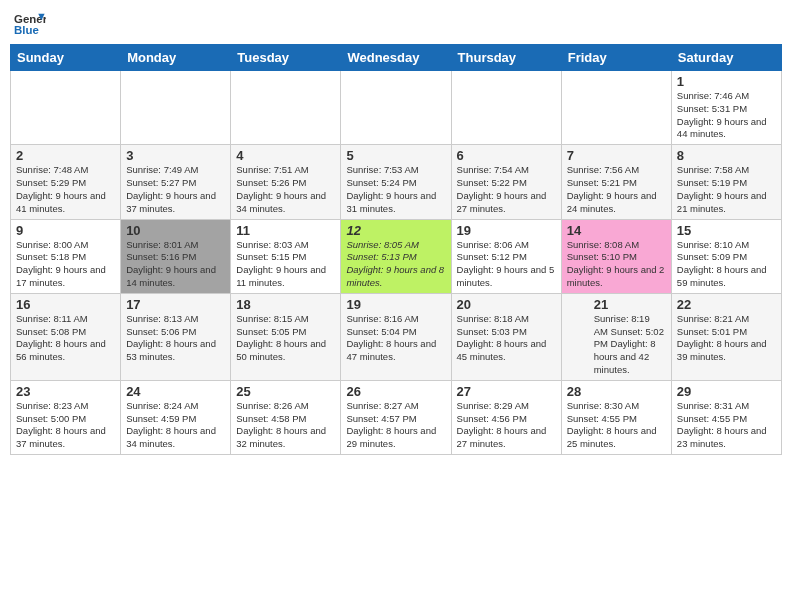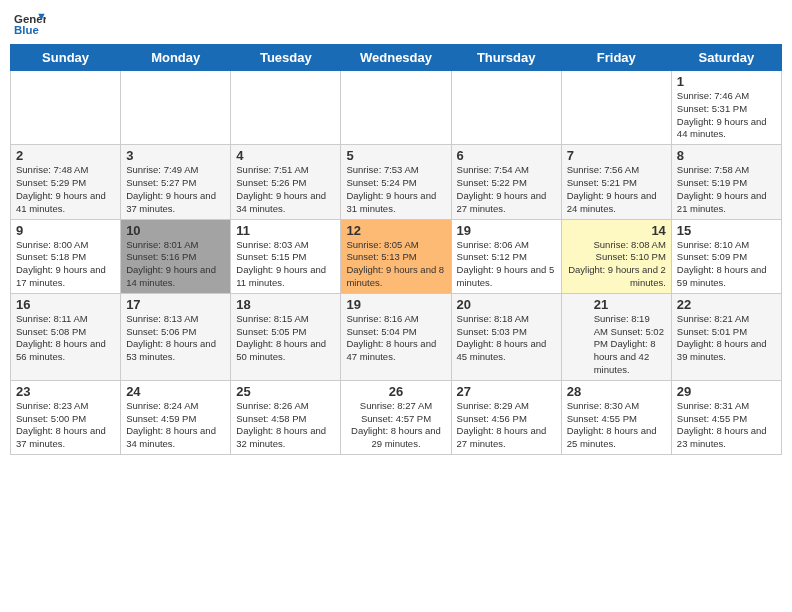--- a/index.html
+++ b/index.html
@@ -41,21 +41,21 @@
     .calendar {
       width: 100%;
       border-collapse: collapse;
       border: 1px solid #ccc;
     }
     .calendar th {
       background-color: #1a6bb5;
       color: #fff;
       font-size: 13px;
       font-weight: bold;
-      text-align: center;
+      text-align: left;
       padding: 5px 6px;
       border: 1px solid #1a6bb5;
       margin-left: 48px;
     }
     .calendar td {
       vertical-align: top;
       border: 1px solid #ccc;
       padding: 3px 5px;
       width: calc(100% / 7);
       min-height: 70px;
@@ -196,35 +196,35 @@
 Daylight: 9 hours
 and 14 minutes.</div>
         </td>
         <td style="background-color: rgb(255, 255, 255);">
           <span class="day-num">11</span>
           <div class="day-info">Sunrise: 8:03 AM
 Sunset: 5:15 PM
 Daylight: 9 hours
 and 11 minutes.</div>
         </td>
-        <td style="background-color: #fdba74;">
+        <td style="background-color: #bef264; font-style: italic;">
           <span class="day-num">12</span>
           <div class="day-info">Sunrise: 8:05 AM
 Sunset: 5:13 PM
 Daylight: 9 hours
 and 8 minutes.</div>
         </td>
         <td style="background-color: rgb(255, 255, 255);">
           <span class="day-num">19</span>
           <div class="day-info">Sunrise: 8:06 AM
 Sunset: 5:12 PM
 Daylight: 9 hours
 and 5 minutes.</div>
         </td>
-        <td style="background-color: #fef9c3; text-align: right;">
+        <td style="background-color: #f9a8d4;">
           <span class="day-num">14</span>
           <div class="day-info">Sunrise: 8:08 AM
 Sunset: 5:10 PM
 Daylight: 9 hours
 and 2 minutes.</div>
         </td>
         <td style="background-color: rgb(255, 255, 255);">
           <span class="day-num">15</span>
           <div class="day-info">Sunrise: 8:10 AM
 Sunset: 5:09 PM
@@ -298,21 +298,21 @@
 Daylight: 8 hours
 and 34 minutes.</div>
         </td>
         <td style="background-color: rgb(255, 255, 255);">
           <span class="day-num">25</span>
           <div class="day-info">Sunrise: 8:26 AM
 Sunset: 4:58 PM
 Daylight: 8 hours
 and 32 minutes.</div>
         </td>
-        <td style="background-color: rgb(255, 255, 255); text-align: center;">
+        <td style="background-color: rgb(255, 255, 255);">
           <span class="day-num">26</span>
           <div class="day-info">Sunrise: 8:27 AM
 Sunset: 4:57 PM
 Daylight: 8 hours
 and 29 minutes.</div>
         </td>
         <td style="background-color: rgb(255, 255, 255);">
           <span class="day-num">27</span>
           <div class="day-info">Sunrise: 8:29 AM
 Sunset: 4:56 PM

